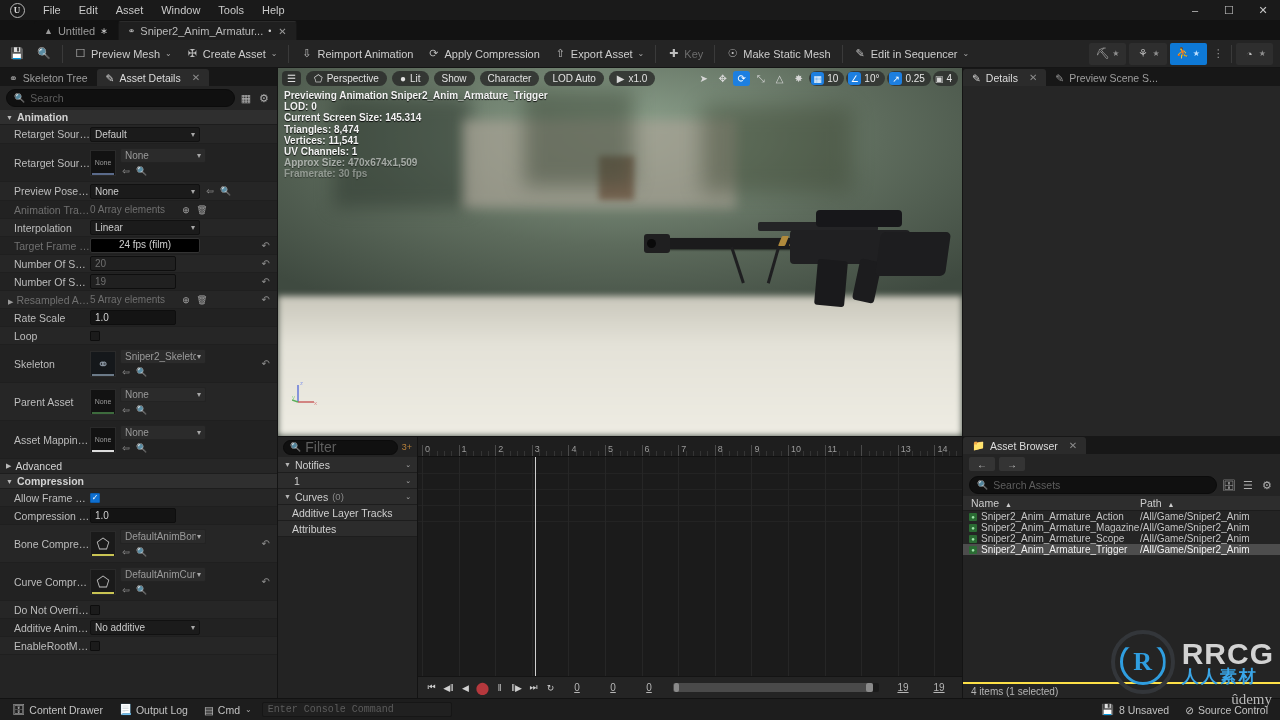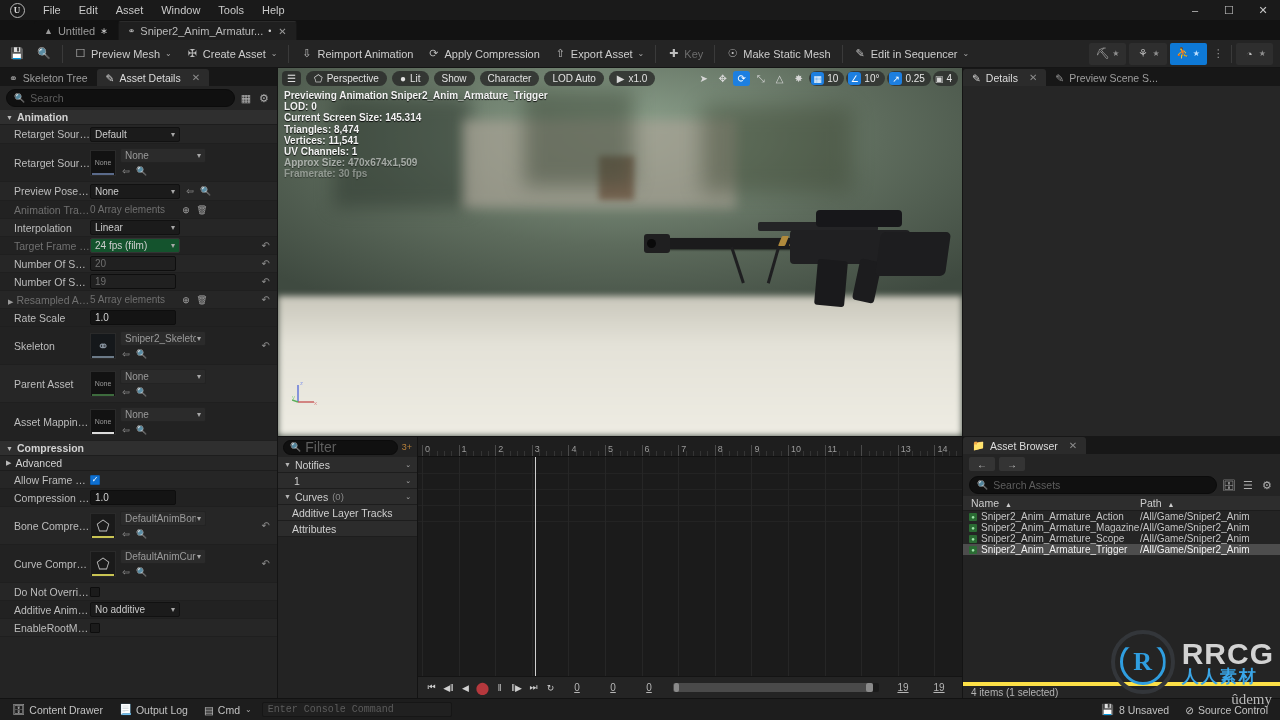--- a/index.html
+++ b/index.html
@@ -74,22 +74,22 @@
          font-size:10.5px; font-weight:bold; color:#d2d2d2; border-bottom:1px solid #1d1d1d; }
   .cat .tri { font-size:7px; color:#b9b9b9; }
   .row { display:flex; align-items:center; min-height:18px; padding:0 4px 0 0; border-bottom:1px solid #1f1f1f; background:#262626; }
   .row.alt { background:#222222; }
   .row .lbl { width:90px; flex:0 0 90px; padding-left:14px; font-size:10.5px; color:#bdbdbd;
               white-space:nowrap; overflow:hidden; text-overflow:ellipsis; }
   .row .lbl.dim { color:#707070; }
   .row .val { flex:1; display:flex; align-items:center; gap:4px; min-width:0; }
   .combo { height:15px; background:#1b1b1b; border:1px solid #111; border-radius:2px; display:flex; align-items:center;
            justify-content:space-between; padding:0 4px; font-size:10px; color:#cacaca; width:86px; }
-  .combo.wide { width:90px;gap:21px; }
-  .combo.gray { background:#14532d; border-color:#333; color:#cfcfcf; }
+  .combo.wide { width:110px;gap:21px; }
+  .combo.gray { background:#000000; border-color:#333; color:#cfcfcf;flex-direction:column; }
   .combo.ghost { background:#2b2b2b; border-color:#232323; color:#9a9a9a; }
   .txtfield { height:15px; background:#141414; border:1px solid #0e0e0e; border-radius:2px; padding:0 4px;
               font-size:10px; color:#d0d0d0; display:flex; align-items:center; width:86px; }
   .txtfield.dim { color:#6f6f6f; background:#202020; }
   .chk { width:10px; height:10px; background:#1b1b1b; border:1px solid #0d0d0d; border-radius:1px;
          display:flex; align-items:center; justify-content:center; }
   .chk.on { background:#0e6fd0; border-color:#0b5cae; }
   .chk.on:after { content:"✓"; color:#fff; font-size:8px; line-height:1; }
   .arrnum { font-size:10px; color:#6f6f6f; width:86px; }
   .mini { width:12px; height:12px; display:flex; align-items:center; justify-content:center; font-size:9px; color:#a4a4a4; }
@@ -197,21 +197,21 @@
   .ab-head .c1 { flex:1; padding-left:8px; }
   .ab-head .c2 { width:140px; }
   .ab-list { flex:1; overflow:hidden; }
   .ab-row { height:11px; display:flex; align-items:center; font-size:10px; color:#c4c4c4; }
   .ab-row.sel { background:#4d4d4d; color:#efefef; }
   .ab-row .c1 { flex:1; display:flex; align-items:center; gap:4px; padding-left:6px; overflow:hidden; white-space:nowrap; }
   .ab-row .c2 { width:140px; overflow:hidden; white-space:nowrap; }
   .ab-ico { width:8px; height:8px; background:#2a6b33; border-radius:1px; display:flex; align-items:center;
             justify-content:center; font-size:6px; color:#9fe6aa; flex:0 0 8px; }
   .ab-status { height:16px; background:#242424; display:flex; align-items:center; padding:0 8px;
-               font-size:10px; color:#b4b4b4; border-top:4px solid #fde047; }
+               font-size:10px; color:#b4b4b4; border-top:2px solid #fde047; }
 
   
   .statusbar { height:22px; background:#1d1d1d; border-top:1px solid #121212; display:flex; align-items:center;
                padding:0 6px; gap:4px; flex:0 0 22px; }
   .sb-btn { display:flex; align-items:center; gap:4px; height:16px; padding:0 6px; font-size:10.5px; color:#c2c2c2; border-radius:2px; }
   .sb-cmd { width:190px; height:15px; background:#202020; border:1px solid #161616; border-radius:2px;
             display:flex; align-items:center; padding:0 5px; font-size:10px; color:#5c5c5c;
             font-family:"Liberation Mono", monospace; }
   .sb-spacer { flex:1; }
 
@@ -470,20 +470,26 @@
 
         <div class="row alt">
           <div class="lbl">Rate Scale</div>
           <div class="val">
             <div class="txtfield">
                 <span>1.0</span>
               </div>
           </div>
         </div>
 
+        <div class="row">
+          <div class="lbl">Loop</div>
+          <div class="val">
+            <span class="chk"></span>
+          </div>
+        </div>
 
         <div class="row alt" style="height:38px">
           <div class="lbl">Skeleton</div>
           <div class="val">
             <div class="thumb" style="background:#15181b">
               <span style="font-size:14px;color:#8d98a5">⚭</span>
               <span class="bar" style="background:#6b7a88"></span>
             </div>
             <div class="objrow">
               <div class="combo ghost">
@@ -532,28 +538,28 @@
                 <span class="caret">▾</span>
               </div>
               <div class="objline">
                 <span class="mini">⇦</span>
                 <span class="mini">🔍</span>
               </div>
             </div>
           </div>
         </div>
 
+        <div class="cat" style="background:#262626;font-weight:normal">
+          <span class="tri">▶</span>
+          <span>Advanced</span>
+        </div>
+
         <div class="cat">
           <span class="tri">▼</span>
           <span>Compression</span>
-        </div>
-
-        <div class="cat" style="background:#262626;font-weight:normal">
-          <span class="tri">▶</span>
-          <span>Advanced</span>
         </div>
 
         <div class="row">
           <div class="lbl">Allow Frame Stripping</div>
           <div class="val">
             <span class="chk on"></span>
           </div>
         </div>
 
         <div class="row alt">

